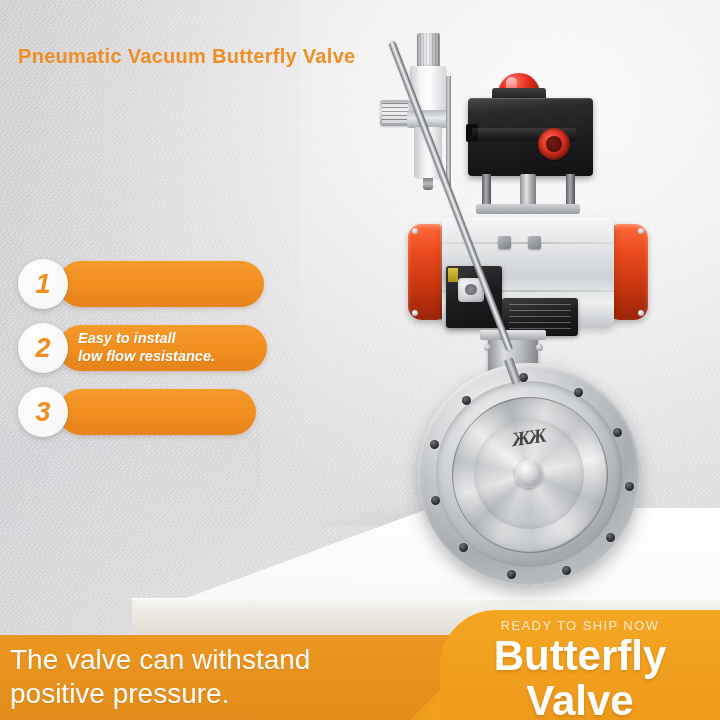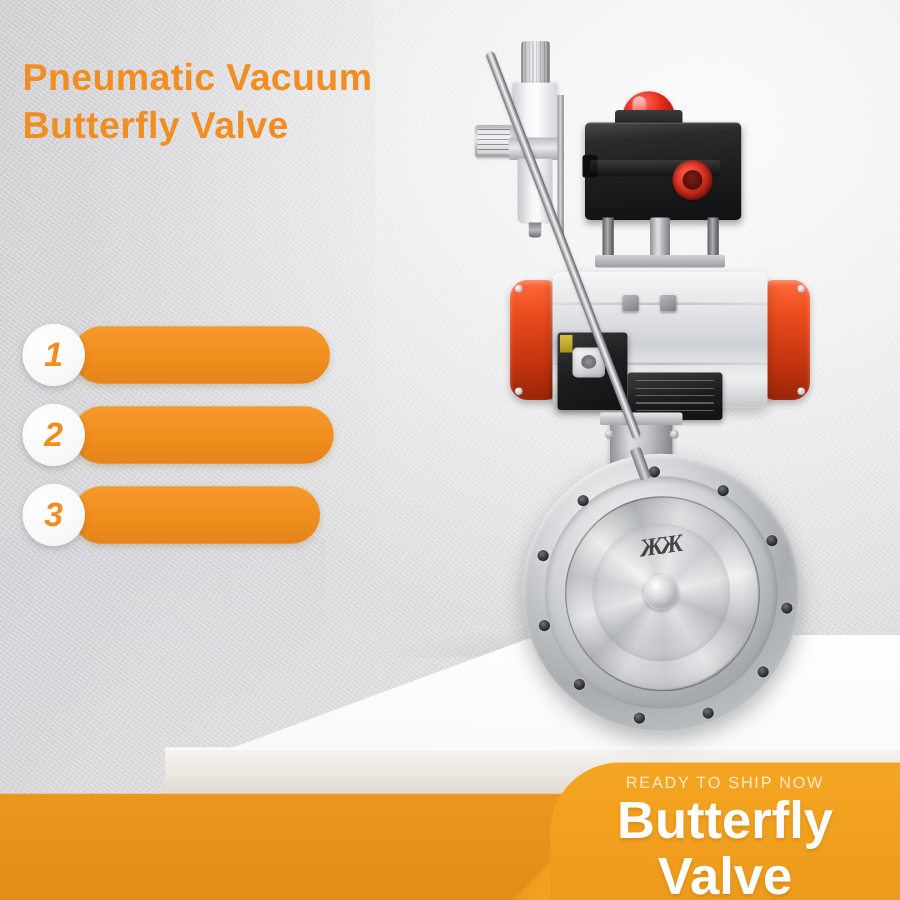--- a/index.html
+++ b/index.html
@@ -316,21 +316,21 @@
   }
   .bolt-hole {
     position: absolute; width: 9px; height: 9px; border-radius: 50%;
     background: radial-gradient(circle at 38% 32%, #6e7074 0%, #2d2f33 60%, #17181a 100%);
     box-shadow: 0 0 2px rgba(255,255,255,.45);
   }
 
   
   .title {
     position: absolute; left: 18px; top: 44px; width: 370px;
-    font-size: 30px; font-weight: bold; line-height: 1.27;
+    font-size: 20px; font-weight: bold; line-height: 1.27;
     color: #f18e23;
     letter-spacing: .3px;
   }
 
   
   .badges { position: absolute; left: 18px; top: 258px; }
   .badge {
     position: relative;
     height: 52px;
     margin-bottom: 12px;
@@ -497,27 +497,31 @@
 Valve</div>
 
   <div class="badges">
     <div class="badge">
       <div class="badge-pill"></div>
       <div class="badge-num">1</div>
     </div>
     <div class="badge">
       <div class="badge-pill"></div>
       <div class="badge-num">2</div>
+      <div class="badge-text">Easy to install
+low flow resistance.</div>
     </div>
     <div class="badge">
       <div class="badge-pill"></div>
       <div class="badge-num">3</div>
     </div>
   </div>
 
   <div class="banner-left"></div>
   <div class="banner-right-tail"></div>
   <div class="banner-right"></div>
+  <div class="banner-left-text">The valve can withstand
+positive pressure.</div>
   <div class="ready-label">READY TO SHIP NOW</div>
   <div class="banner-right-title">Butterfly
 Valve</div>
 
 </div>
 
 </body></html>

